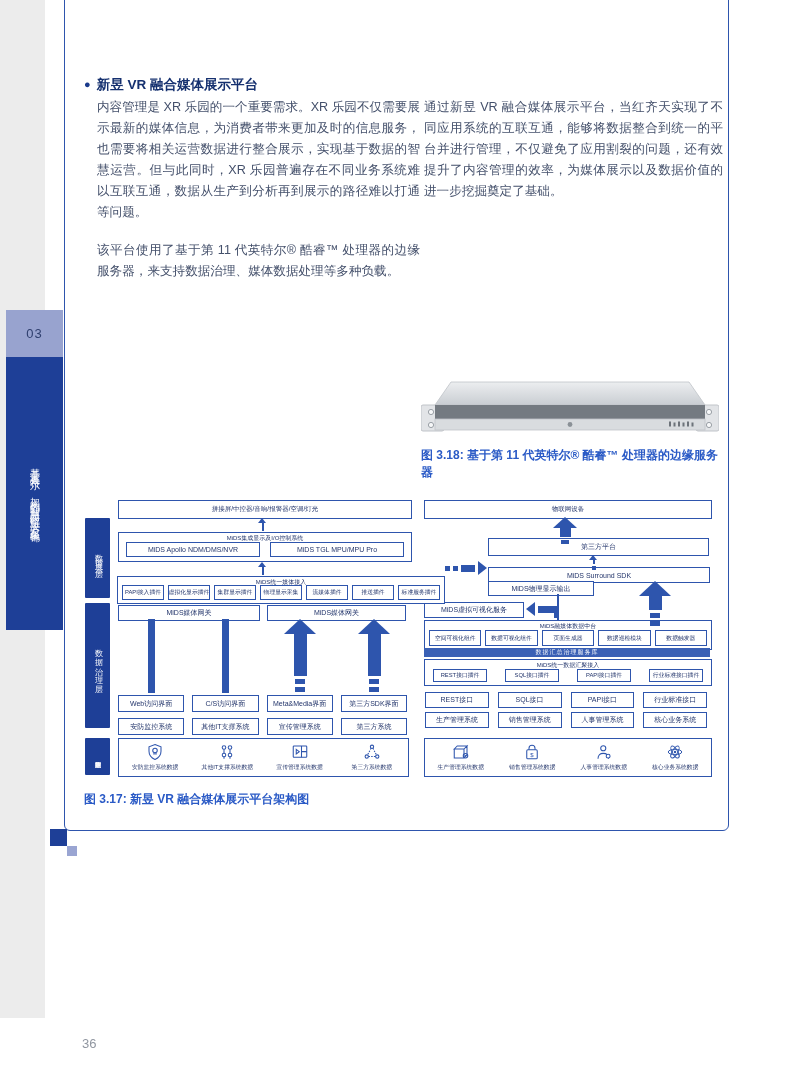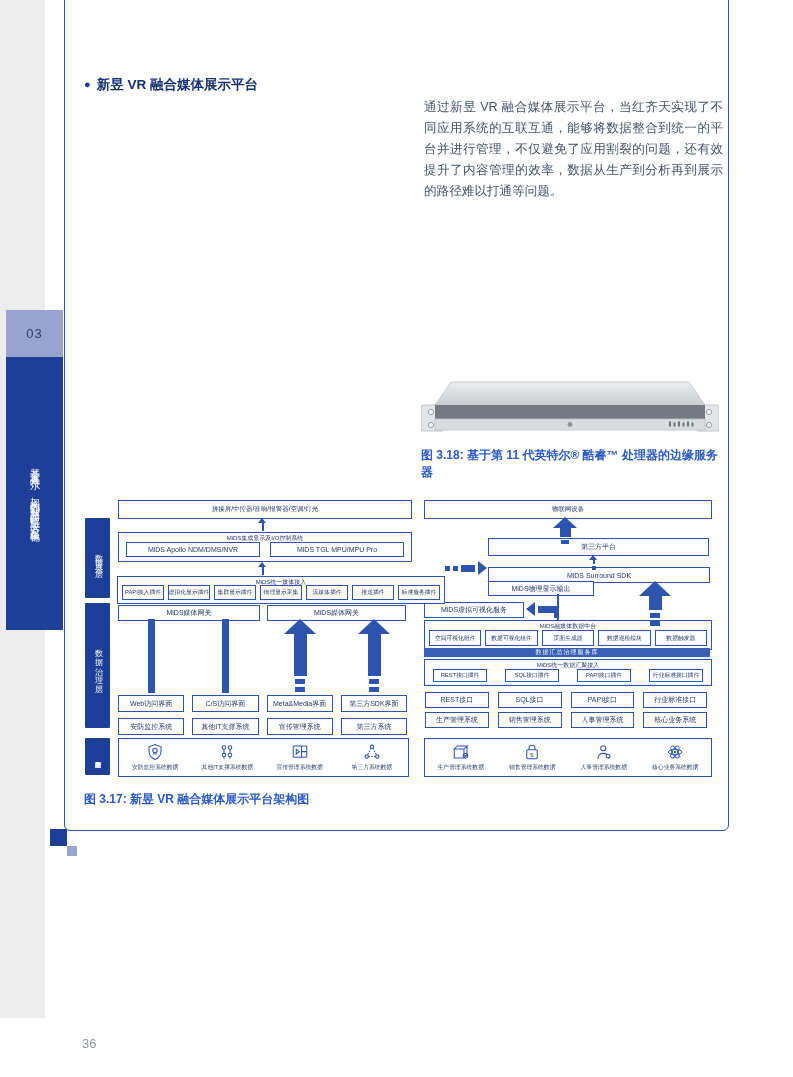--- a/index.html
+++ b/index.html
@@ -79,24 +79,26 @@
 <div class="abs gray-strip"></div>
 <div class="abs chapter-tab">03</div>
 <div class="abs side-title">基于英特尔®架构的智慧园区解决方案集锦</div>
 <div class="abs card"></div>
 
 <div class="abs heading">
   <span class="bullet">●</span><span>新昱 VR 融合媒体展示平台</span>
 </div>
 
 <div class="abs col col-left">
+  <p>内容管理是 XR 乐园的一个重要需求。XR 乐园不仅需要展示最新的媒体信息，为消费者带来更加及时的信息服务，也需要将相关运营数据进行整合展示，实现基于数据的智慧运营。但与此同时，XR 乐园普遍存在不同业务系统难以互联互通，数据从生产到分析再到展示的路径难以打通等问题。</p>
+  <p>该平台使用了基于第 11 代英特尔® 酷睿™ 处理器的边缘服务器，来支持数据治理、媒体数据处理等多种负载。</p>
 </div>
 
 <div class="abs col col-right">
-  <p>通过新昱 VR 融合媒体展示平台，当红齐天实现了不同应用系统的互联互通，能够将数据整合到统一的平台并进行管理，不仅避免了应用割裂的问题，还有效提升了内容管理的效率，数据从生产到分析再到展示的路径难以打通等问题。</p>
+  <p>通过新昱 VR 融合媒体展示平台，当红齐天实现了不同应用系统的互联互通，能够将数据整合到统一的平台并进行管理，不仅避免了应用割裂的问题，还有效提升了内容管理的效率，为媒体展示以及数据价值的进一步挖掘奠定了基础。</p>
 </div>
 
 <div class="abs server">
   <svg width="298" height="58" viewBox="0 0 298 58">
     <defs>
       <linearGradient id="slab" x1="0" y1="0" x2="0" y2="1">
         <stop offset="0" stop-color="#eceef0"></stop>
           <stop offset="1" stop-color="#c9cdd2"></stop>
       </linearGradient>
     </defs>

